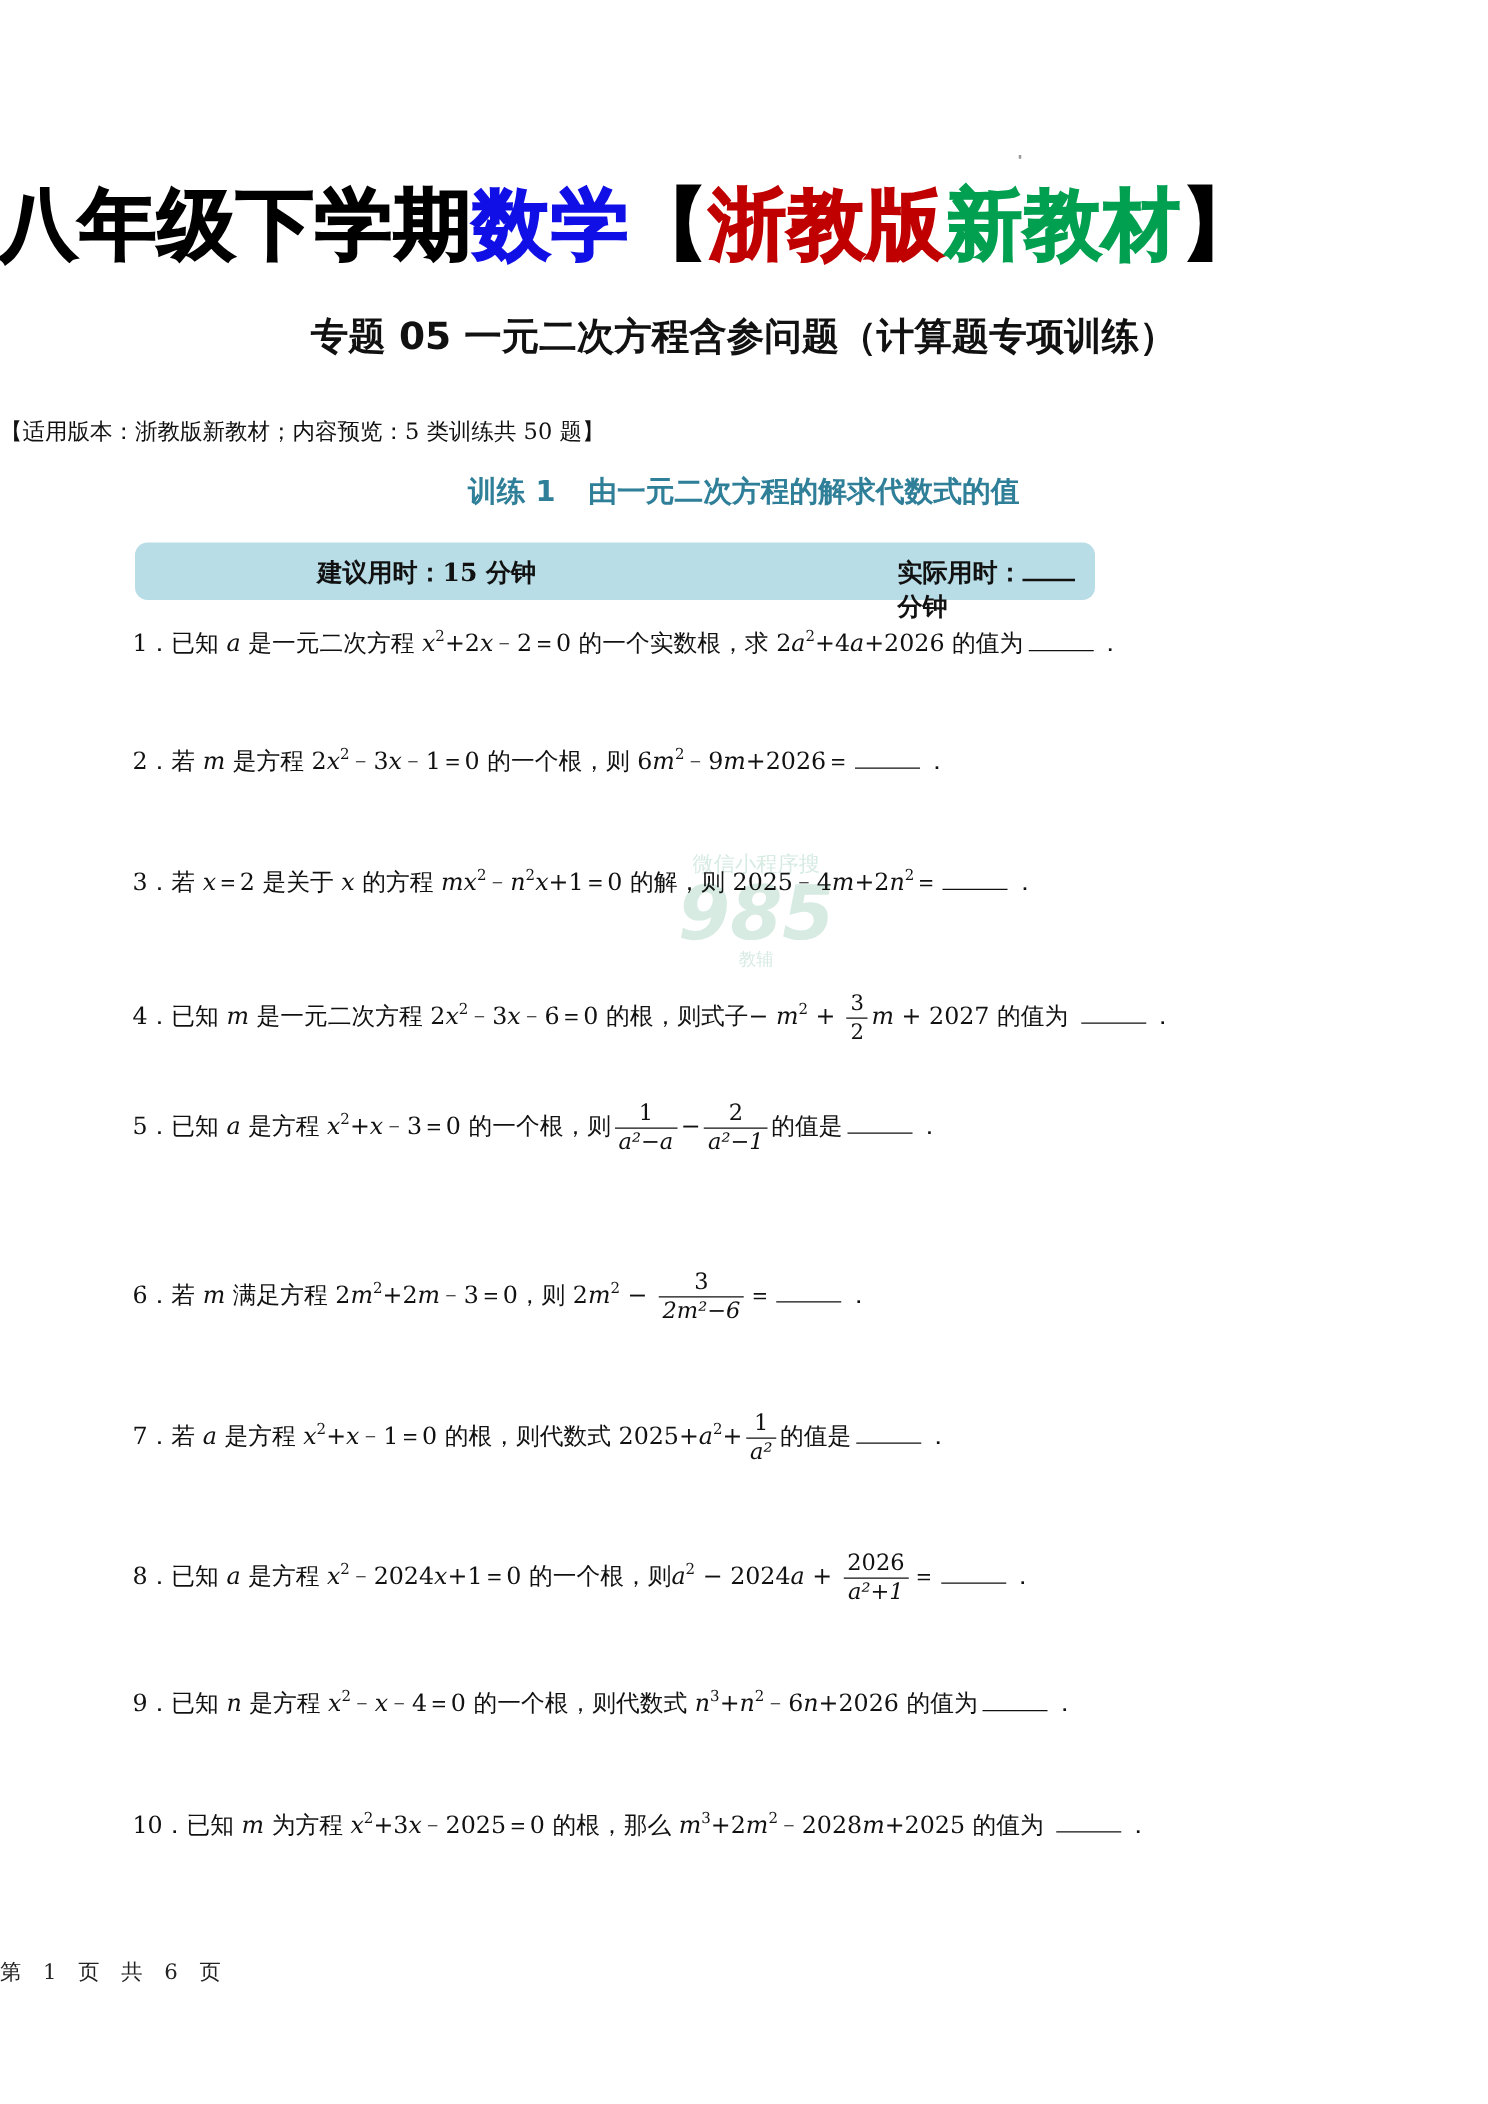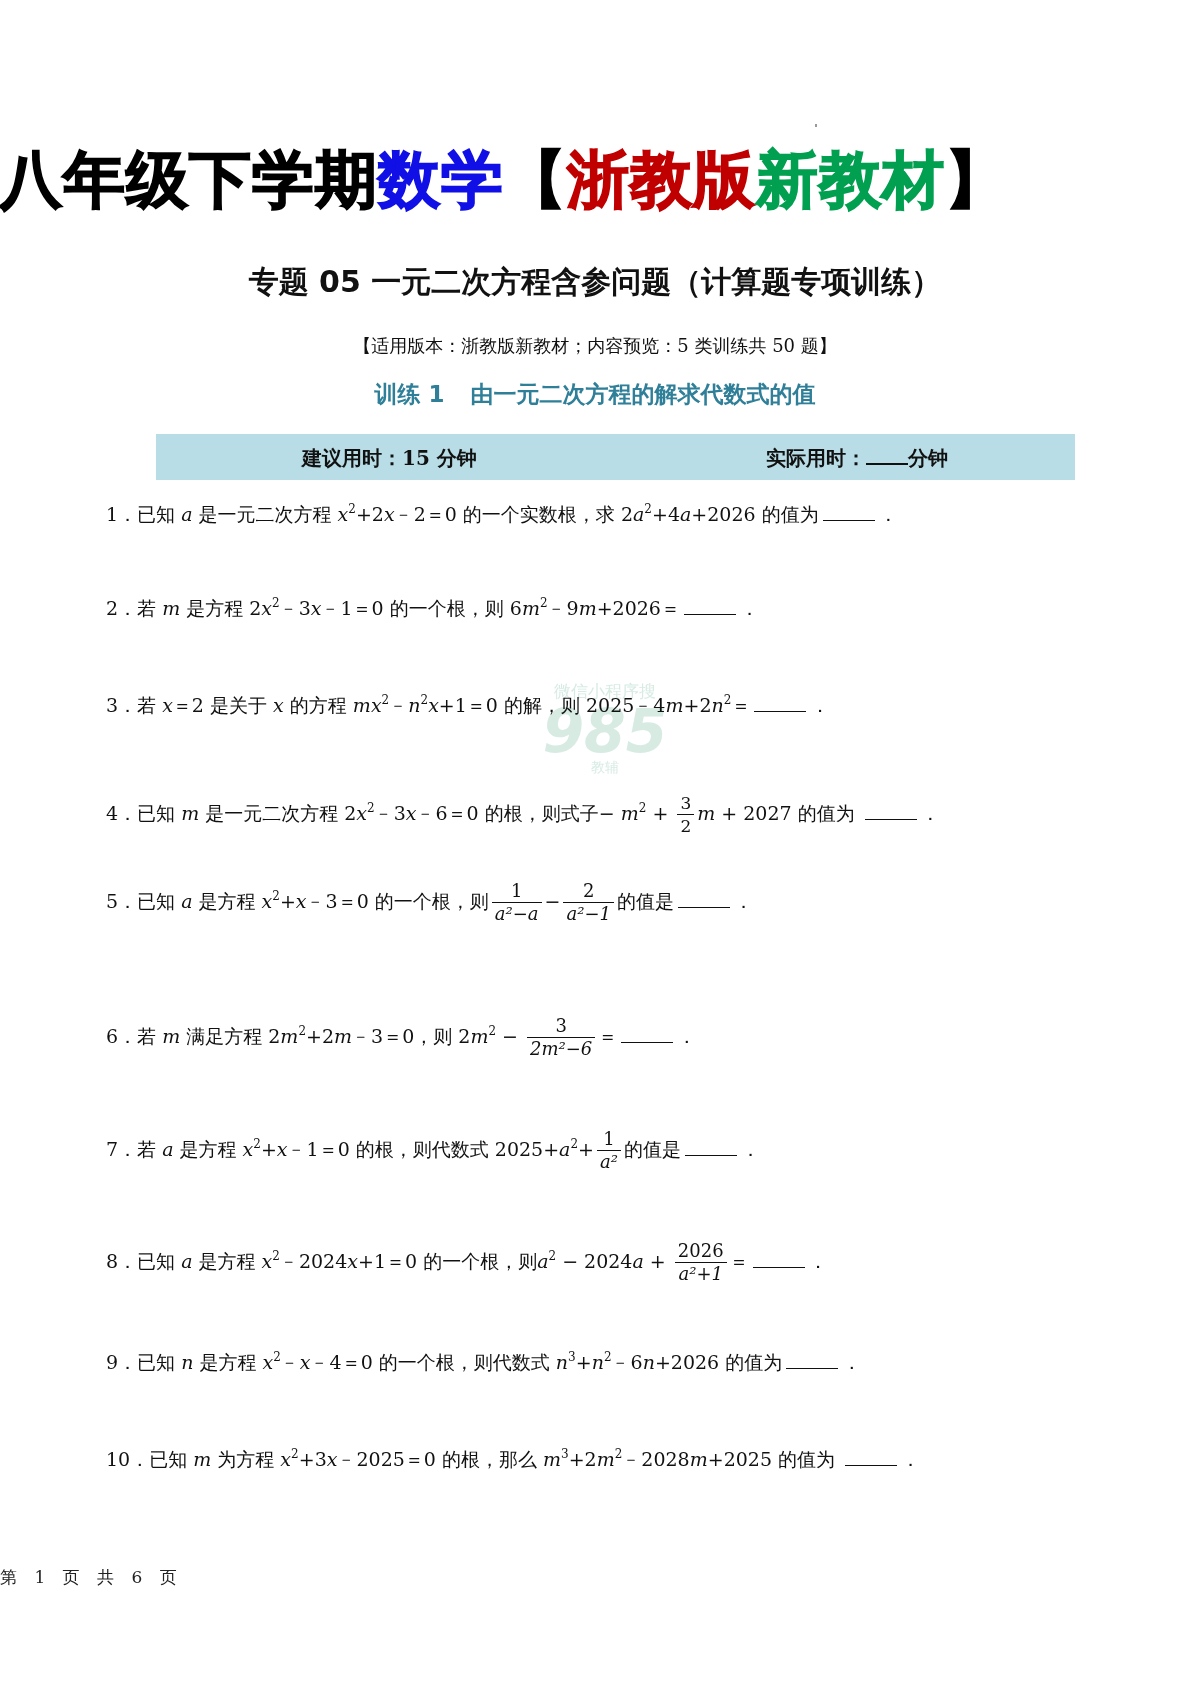--- a/index.html
+++ b/index.html
@@ -6,28 +6,28 @@
   body { width: 1190px; height: 1683px; position: relative; overflow: hidden;
          font-family: "DejaVu Serif", "Liberation Serif", serif; color: #111; }
   .abs { position: absolute; }
   .main-title { left: 0; width: 993px; top: 140px; text-align: center;
     font-family: "DejaVu Sans", "Liberation Sans", sans-serif; font-weight: 900;
     font-size: 62px; letter-spacing: 1px; line-height: 80px; white-space: nowrap; }
   .main-title span { -webkit-text-stroke: 1.5px currentColor; }
   .c-black { color: #000; } .c-blue { color: #1010e6; } .c-red { color: #c00000; } .c-green { color: #00a050; }
   .subtitle { left: 0; width: 1190px; top: 250px; text-align: center;
     font-family: "DejaVu Sans", "Liberation Sans", sans-serif; font-weight: bold;
-    font-size: 30px; line-height: 40px; color: #111; margin-top: 12px; }
-  .info { left: 0; width: 1190px; top: 334px; text-align: center; font-size: 18px; line-height: 24px; color: #111; }
+    font-size: 30px; line-height: 40px; color: #111; }
+  .info { left: 0; width: 1190px; top: 334px; text-align: left; font-size: 18px; line-height: 24px; color: #111; }
   .section { left: 0; width: 1190px; top: 378px; text-align: center;
     font-family: "DejaVu Sans", "Liberation Sans", sans-serif; font-weight: bold;
     font-size: 23px; line-height: 32px; color: #2f7f99; }
   .section .gap { display: inline-block; width: 26px; }
-  .timebar { left: 108px; top: 434px; width: 919px; height: 46px; background: #b8dde6;
-    border-radius: 0; margin-left: 48px; }
+  .timebar { left: 108px; top: 434px; width: 768px; height: 46px; background: #b8dde6;
+    border-radius: 10px; }
   .timebar .t1 { position: absolute; left: 146px; top: 11px; font-weight: bold; font-size: 20px; }
   .timebar .t2 { position: absolute; left: 610px; top: 11px; font-weight: bold; font-size: 20px; }
   .blank-inline { display: inline-block; width: 42px; border-bottom: 2px solid #111; height: 18px; vertical-align: baseline; }
   .q { left: 106px; font-size: 19px; line-height: 28px; white-space: nowrap; color: #111; }
   .q i { font-style: italic; }
   .q sup { font-size: 12px; vertical-align: 8px; line-height: 0; }
   .blank { display: inline-block; width: 52px; border-bottom: 1.5px solid #111; height: 20px; vertical-align: baseline; margin: 0 4px; }
   .frac { display: inline-block; vertical-align: middle; text-align: center; margin: 0 3px; font-size: 18px; }
   .frac .num { display: block; border-bottom: 1.5px solid #111; padding: 0 3px; line-height: 22px; }
   .frac .den { display: block; padding: 0 3px; line-height: 22px; }

